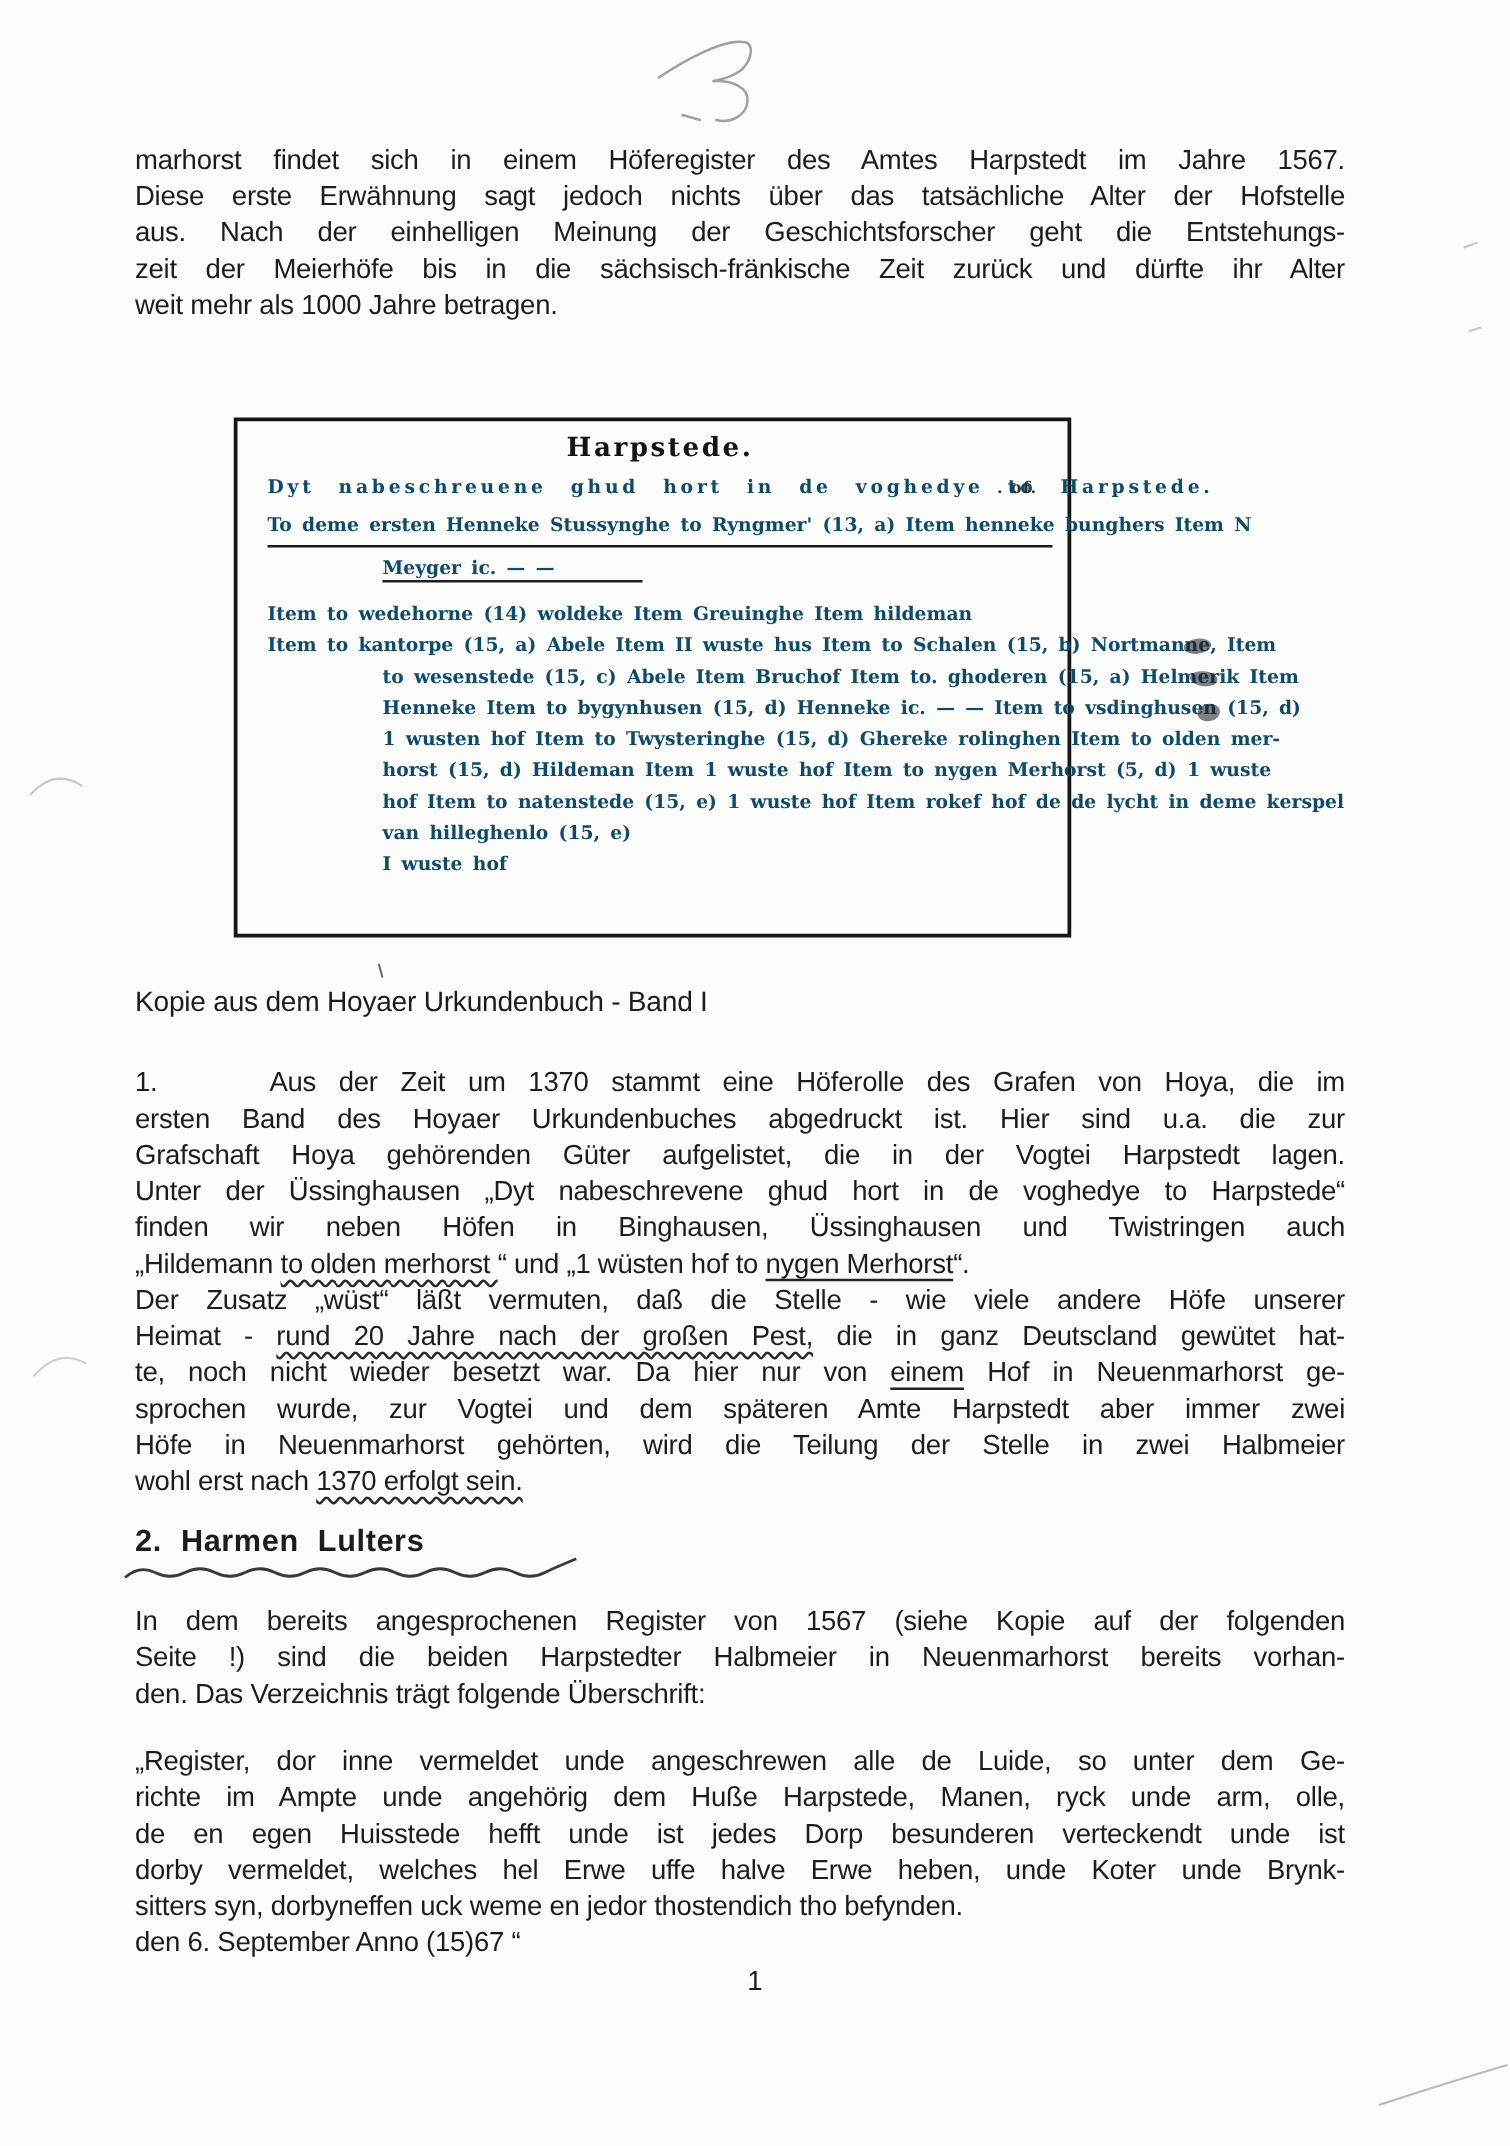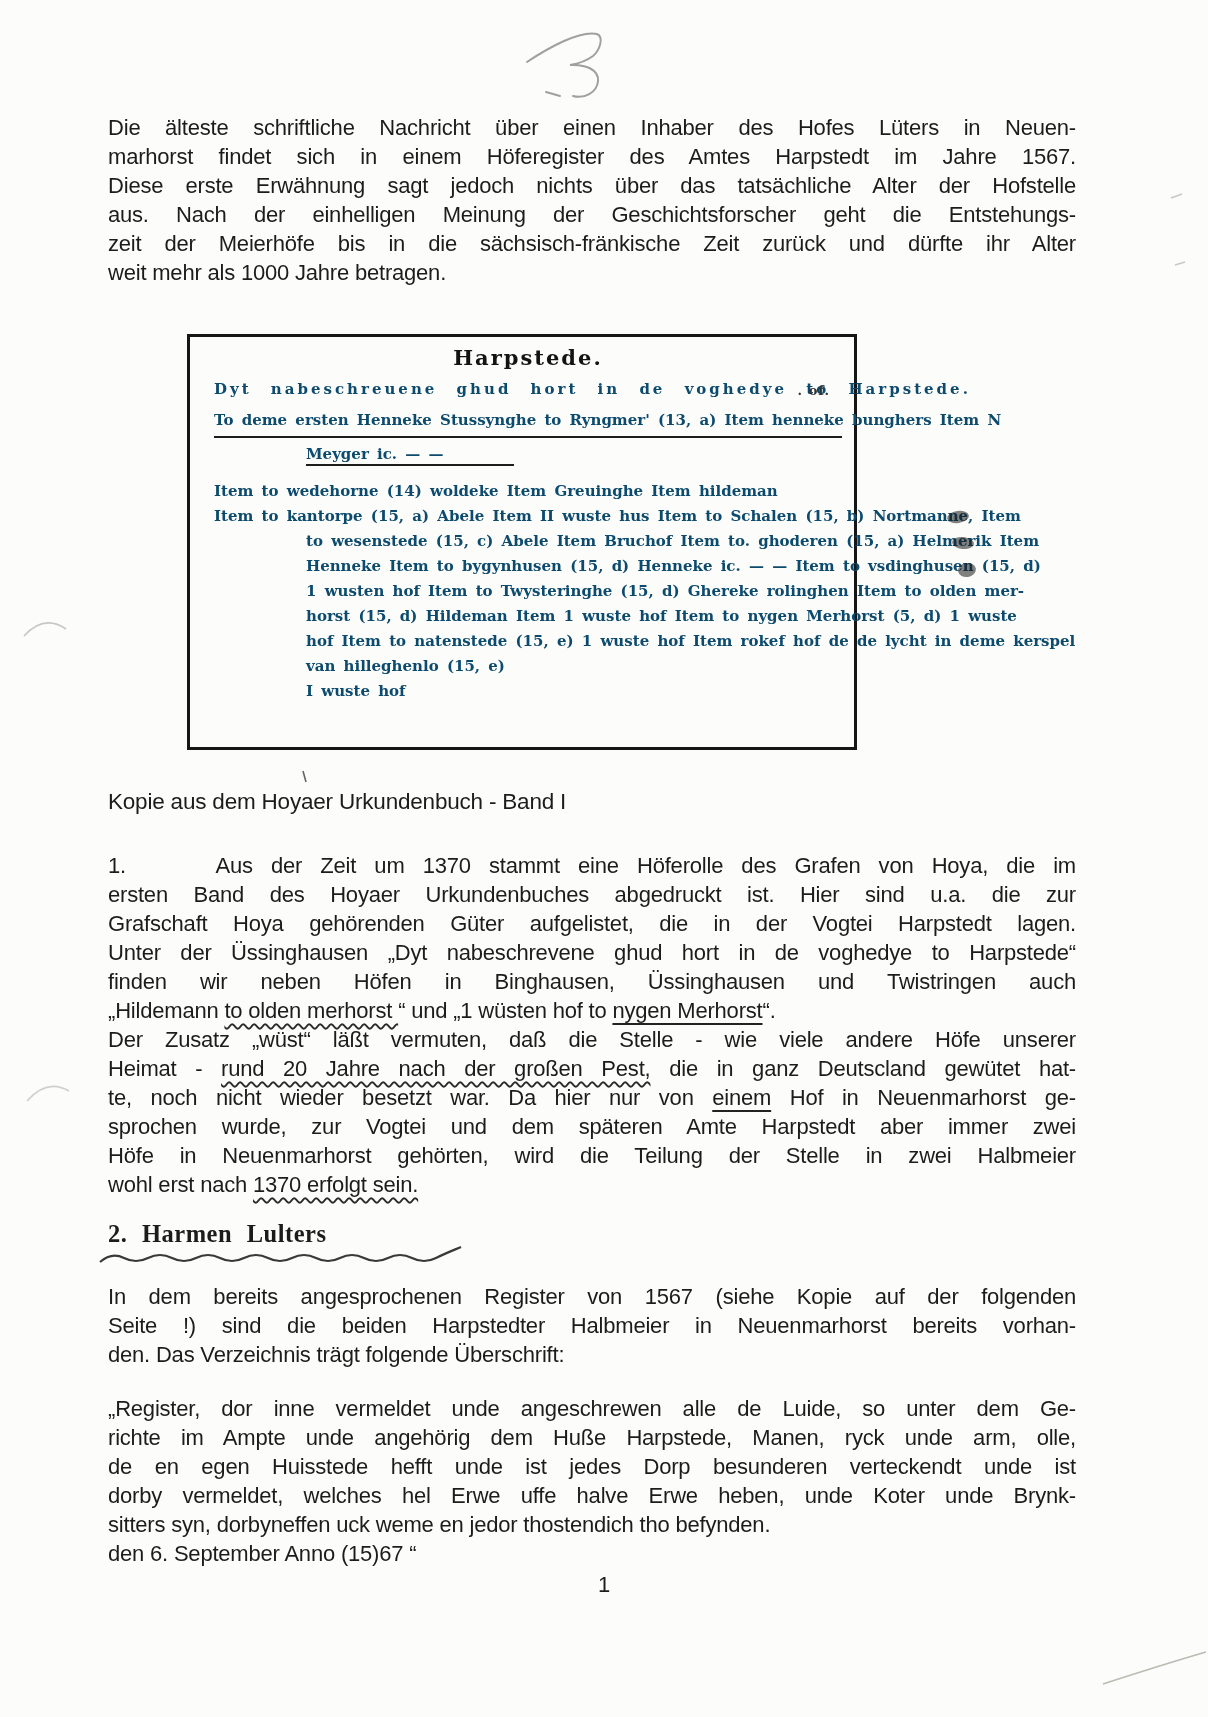--- a/index.html
+++ b/index.html
@@ -10,21 +10,21 @@
   }
   
   .textcol { position:absolute; left:108px; width:968px; font-size:22px; line-height:29px; letter-spacing:-0.2px; }
   .tline { min-height:29px; }
   .tline.just { text-align:justify; text-align-last:justify; }
   .u-wavy { text-decoration:underline; text-decoration-style:wavy; text-decoration-color:#2a2a2a; text-decoration-thickness:1.5px; text-underline-offset:5px; }
   .u-line { text-decoration:underline; text-decoration-style:solid; text-decoration-color:#222; text-decoration-thickness:2px; text-underline-offset:5px; }
 
   #intro   { top:113px; }
   #section1{ top:851px; }
-  #heading2{ top:1219px; font-weight:bold; font-size:24.5px; letter-spacing:0.5px; word-spacing:8px;font-family:Liberation Serif, serif; }
+  #heading2{ top:1219px; font-weight:bold; font-size:24.5px; letter-spacing:0.5px; word-spacing:8px; }
   #section2p{ top:1282px; }
   #quote   { top:1394px; }
   .caption { top:787px; text-align:left; font-size:22.5px; }
   .pagenum { position:absolute; left:0; top:1572px; width:1208px; text-align:center; font-size:22px; }
 
   
   #docbox {
     position:absolute; left:187px; top:334px; width:670px; height:416px;
     border:3px solid #161616; box-sizing:border-box;
     padding:8px 12px 0 24px; background:#fcfcfa;
@@ -48,21 +48,20 @@
   .selfrule { border-bottom:2.5px solid #1d1d1d; padding-right:70px; padding-bottom:1px; }
 
   #marks { position:absolute; left:0; top:0; width:1208px; height:1717px; pointer-events:none; }
 </style>
 </head>
 <body>
 
 <div id="page">
 
   <div class="textcol" id="intro">
-      <div class="tline just"><span>Die älteste schriftliche Nachricht über einen Inhaber des Hofes Lüters in Neuen-</span></div>
       <div class="tline just"><span>marhorst findet sich in einem Höferegister des Amtes Harpstedt im Jahre 1567.</span></div>
       <div class="tline just"><span>Diese erste Erwähnung sagt jedoch nichts über das tatsächliche Alter der Hofstelle</span></div>
       <div class="tline just"><span>aus. Nach der einhelligen Meinung der Geschichtsforscher geht die Entstehungs-</span></div>
       <div class="tline just"><span>zeit der Meierhöfe bis in die sächsisch-fränkische Zeit zurück und dürfte ihr Alter</span></div>
       <div class="tline"><span>weit mehr als 1000 Jahre betragen.</span></div>
     </div>
 
   <div id="docbox">
     <div class="boxtitle">Harpstede.</div>
     <div class="cornernote">. of.</div>

